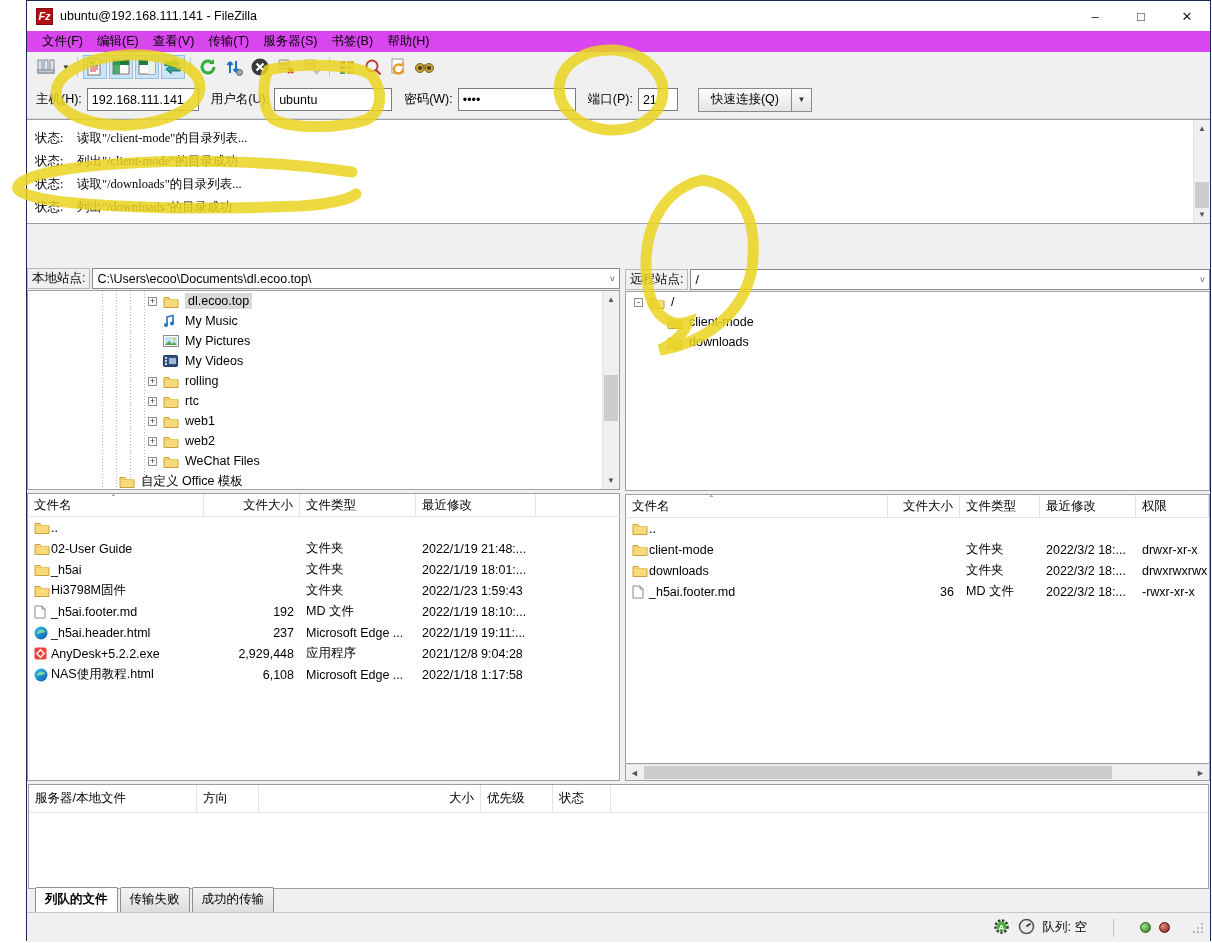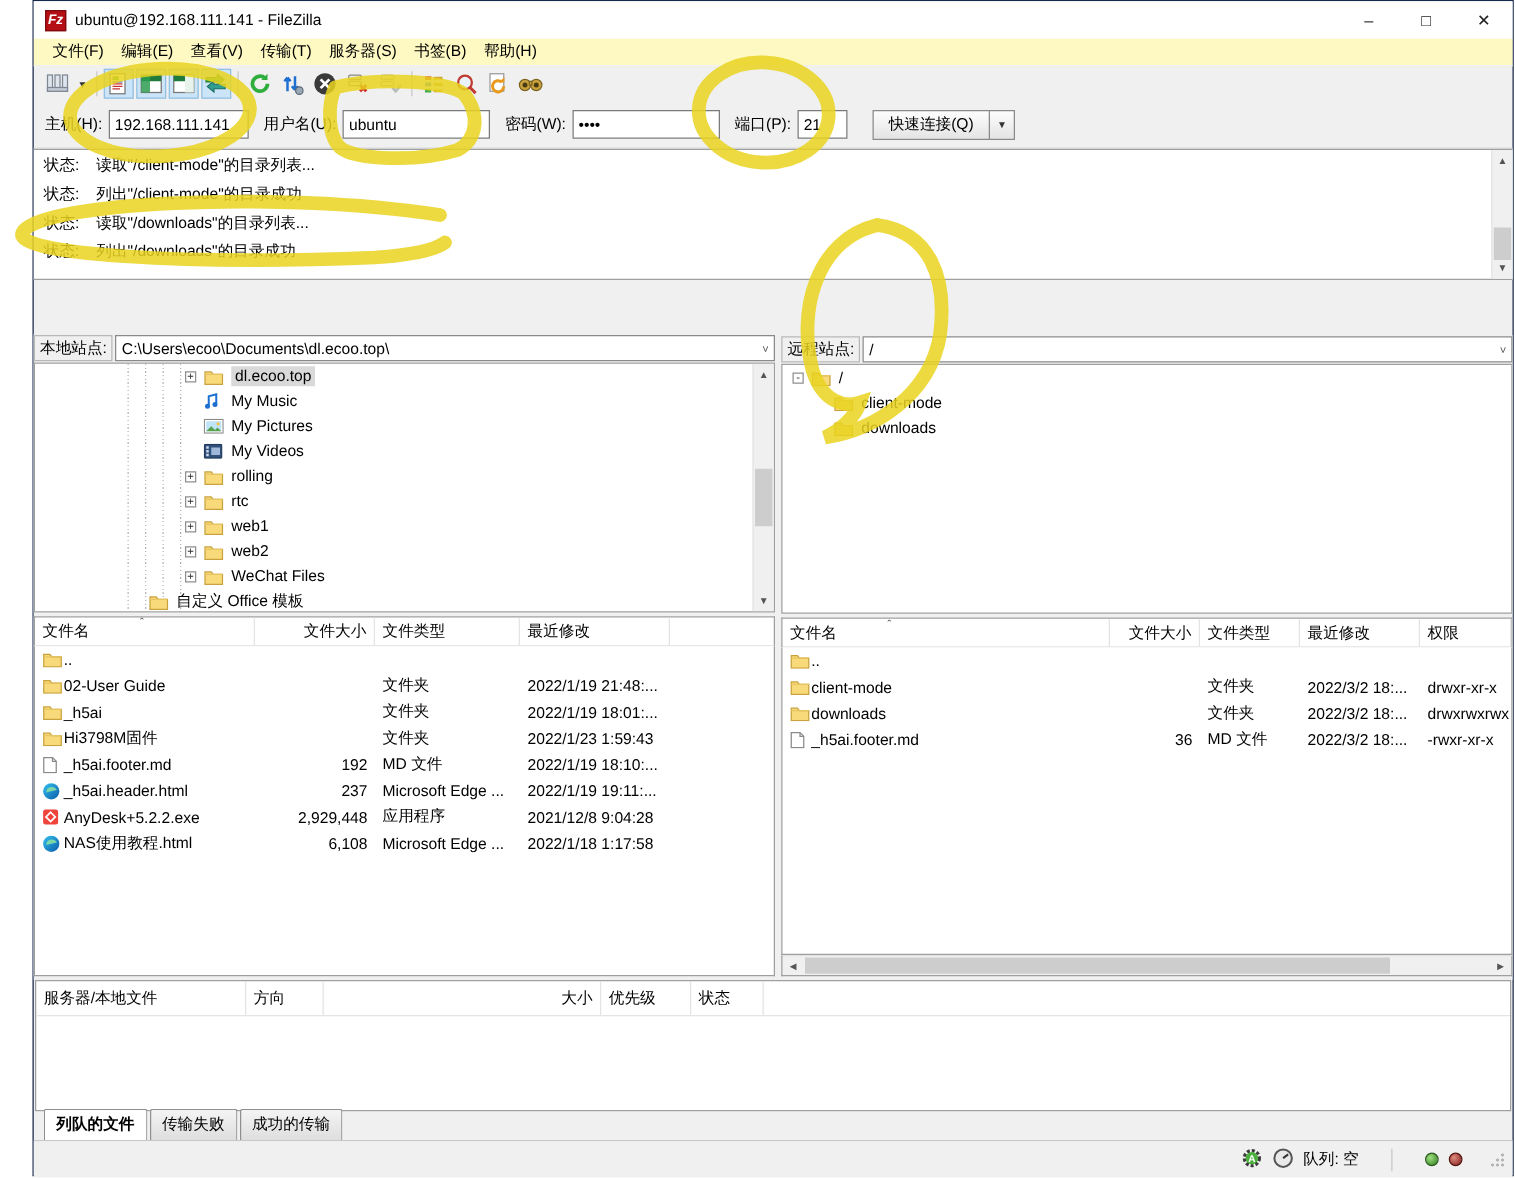--- a/index.html
+++ b/index.html
@@ -9,42 +9,42 @@
     border:1px solid #17294e; background:#f0f0f0; display:flex; flex-direction:column; }
   
   .titlebar { height:30px; background:#fff; display:flex; align-items:center; flex:0 0 auto; }
   .fz-logo { width:17px; height:17px; margin:0 7px 0 9px; background:#b40f14; color:#fff;
     font-weight:bold; font-size:11px; display:flex; align-items:center; justify-content:center;
     font-style:italic; border:1px solid #7c0b0e; }
   .title-text { flex:1; font-size:12.5px; }
   .win-controls { display:flex; height:100%; }
   .win-btn { width:46px; display:flex; align-items:center; justify-content:center; font-size:13px; color:#222; }
   
-  .menubar { height:22px; background:#fef9c3; display:flex; align-items:center; padding-left:8px; flex:0 0 auto; border-bottom:1px solid #f0f0f0;}
+  .menubar { height:22px; background:#d946ef; display:flex; align-items:center; padding-left:8px; flex:0 0 auto; border-bottom:1px solid #f0f0f0;}
   .menu-item { padding:2px 7px; }
   
   .toolbar { height:28px; display:flex; align-items:center; padding-left:6px; flex:0 0 auto; }
   .tbtn { width:24px; height:24px; display:flex; align-items:center; justify-content:center; margin:0 1px; position:relative; }
   .tbtn.pressed { background:#cce4f7; border:1px solid #92c0e0; }
   .tsep { width:1px; height:20px; background:#c6c6c6; margin:0 4px; }
   .drop-arrow { width:14px; height:24px; display:flex; align-items:center; justify-content:center; font-size:8px; color:#333; }
   
   .quickconnect { height:38px; display:flex; align-items:center; padding-left:9px; flex:0 0 auto; border-bottom:1px solid #d8d8d8;}
   .qc-label { margin-right:5px; }
   .qc-input { height:23px; border:1px solid #7a7a7a; background:#fff; padding:0 4px;
     font-family:"Liberation Sans", sans-serif; font-size:12.5px; margin-right:12px; }
   .qc-btn { height:24px; border:1px solid #8a8a8a; background:linear-gradient(#fdfdfd,#e4e4e4);
     padding:0 12px; font-size:12.5px; }
   .qc-btn-arrow { height:24px; width:20px; border:1px solid #8a8a8a; border-left:none;
     background:linear-gradient(#fdfdfd,#e4e4e4); font-size:8px; color:#333; }
   
   .log { height:105px; background:#fff; border-top:1px solid #9f9f9f; border-bottom:1px solid #9f9f9f;
     position:relative; flex:0 0 auto; }
   .log-lines { padding:4px 8px; }
-  .log-line { height:23px; display:flex; align-items:flex-start; }
+  .log-line { height:23px; display:flex; align-items:flex-end;font-family:Liberation Serif, serif; }
   .log-prefix { width:42px; }
   .vscroll { position:absolute; right:0; top:0; bottom:0; width:17px; background:#f0f0f0; border-left:1px solid #e3e3e3;}
   .vs-arrow { height:17px; display:flex; align-items:center; justify-content:center; font-size:8px; color:#555; }
   .vs-thumb { position:absolute; left:1px; right:1px; background:#cdcdcd; }
   
   .panes { height:557px; display:flex; flex:0 0 auto; }
   .pane { display:flex; flex-direction:column; background:#f0f0f0; }
   .pane.local { width:593px;margin-top:43px; }
   .pane-splitter { width:5px; background:#f0f0f0; }
   .pane.remote { flex:1;margin-top:44px; }

